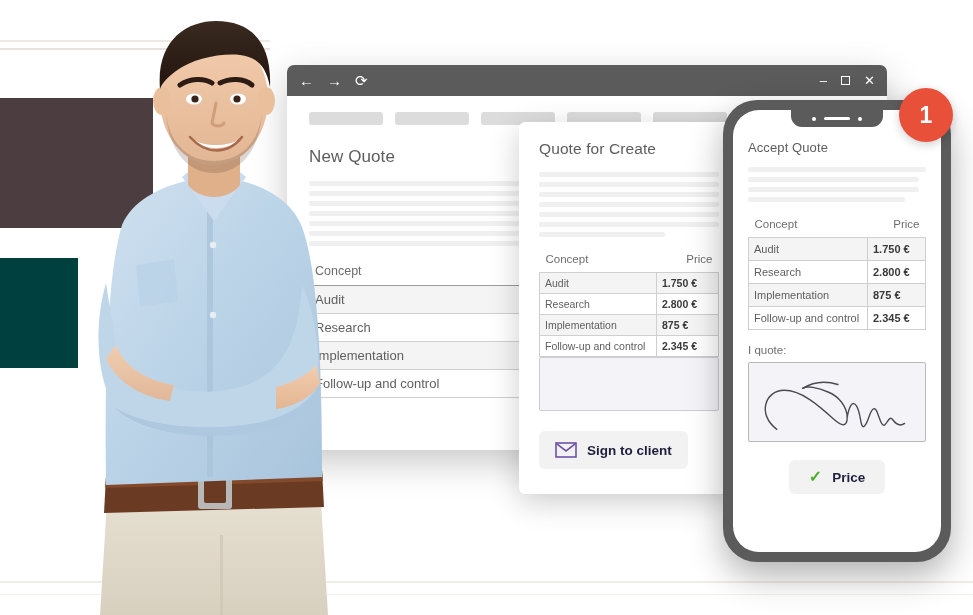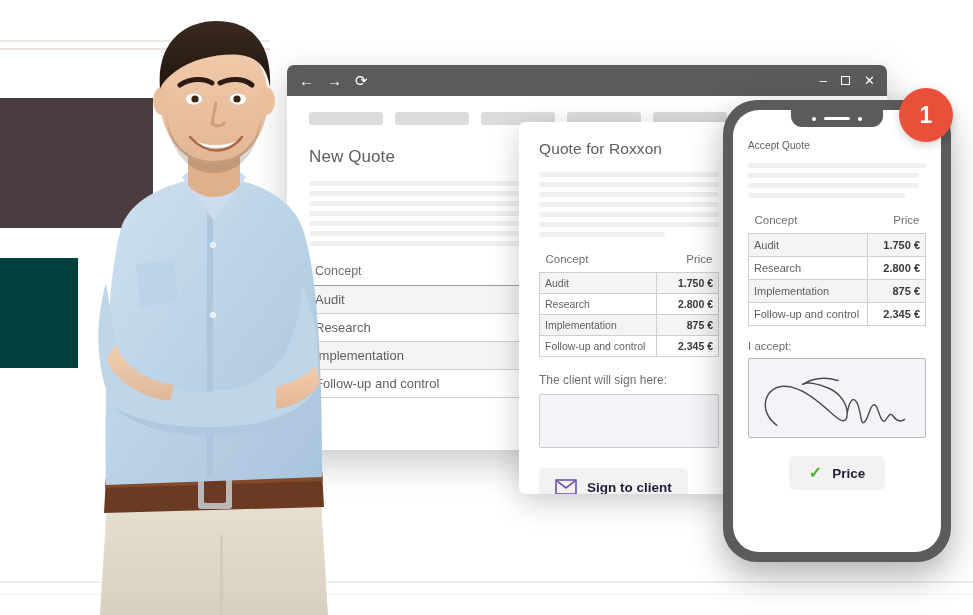--- a/index.html
+++ b/index.html
@@ -79,21 +79,20 @@
   }
   .qtable th.price-col { text-align: right; }
   .qtable td {
     padding: 6px;
     font-size: 12px;
     color: #5f5f5f;
     border-top: 1px solid #cfcfcf;
     border-bottom: 1px solid #cfcfcf;
   }
   .qtable td.price-col {
-    text-align: right;
     font-weight: bold;
     color: #3a3a3a;
   }
   .qtable tbody tr:nth-child(odd) td { background: #f4f4f4; }
   .qtable tbody tr:nth-child(even) td { background: #ffffff; }
 
   
   #browser-table td { border-left: none; border-right: none; }
   #browser-table th { border-bottom: 1.5px solid #9b9b9b; }
 
@@ -279,21 +278,21 @@
         </tbody>
       </table>
 
       <div style="text-align:center; margin-top:27px;">
         <button class="btn" id="create-quote-btn">Create quote</button>
       </div>
     </div>
   </div>
 
   <div id="mid-card">
-    <div class="card-title" style="font-size:15.5px">Quote for Roxxon</div>
+    <div class="card-title" style="font-size:15.5px">Quote for Create</div>
 
     <div class="skel-wrap">
       <div class="skel" style="width:100%"></div>
       <div class="skel" style="width:100%"></div>
       <div class="skel" style="width:100%"></div>
       <div class="skel" style="width:100%"></div>
       <div class="skel" style="width:100%"></div>
       <div class="skel" style="width:100%"></div>
       <div class="skel" style="width:70%"></div>
     </div>
@@ -318,21 +317,20 @@
           <td style="font-size:10.5px; padding:4px 5px;">Implementation</td>
           <td class="price-col" style="font-size:10.5px; padding:4px 5px;">875 €</td>
         </tr>
         <tr>
           <td style="font-size:10.5px; padding:4px 5px;">Follow-up and control</td>
           <td class="price-col" style="font-size:10.5px; padding:4px 5px;">2.345 €</td>
         </tr>
       </tbody>
     </table>
 
-    <div class="sign-label">The client will sign here:</div>
     <div id="sign-box"></div>
 
     <div style="margin-top:20px">
       <button class="btn" id="send-client-btn">
         <span style="display:inline-flex">
           <svg width="22" height="16" viewBox="0 0 22 16" fill="none">
             <rect x="1" y="1" width="20" height="14" stroke="#6f52a8" stroke-width="1.6" fill="none"></rect>
             <path d="M1.8 1.8 L11 9 L20.2 1.8" stroke="#6f52a8" stroke-width="1.6" fill="none"></path>
           </svg>
         </span>
@@ -342,21 +340,21 @@
   </div>
 
   <div id="phone">
     <div id="phone-screen">
       <div id="notch">
         <span class="notch-dot"></span>
         <span class="notch-bar"></span>
         <span class="notch-dot"></span>
       </div>
 
-      <div class="card-title" style="font-size:10px">Accept Quote</div>
+      <div class="card-title" style="font-size:13px">Accept Quote</div>
 
       <div class="skel-wrap" style="margin-top:12px">
         <div class="skel" style="width:100%"></div>
         <div class="skel" style="width:96%"></div>
         <div class="skel" style="width:96%"></div>
         <div class="skel" style="width:88%"></div>
       </div>
 
       <table class="qtable" style="margin-top:12px;">
         <thead>
@@ -378,21 +376,21 @@
             <td style="font-size:11px; padding:5px 5px;">Implementation</td>
             <td class="price-col" style="font-size:11px; padding:5px 5px;">875 €</td>
           </tr>
           <tr>
             <td style="font-size:11px; padding:5px 5px;">Follow-up and control</td>
             <td class="price-col" style="font-size:11px; padding:5px 5px;">2.345 €</td>
           </tr>
         </tbody>
       </table>
 
-      <div id="accept-label">I accept:</div>
+      <div id="accept-label">I quote:</div>
 
       <div id="signature-box">
         <svg width="100%" height="100%" viewBox="0 0 190 80" preserveAspectRatio="none">
           <path d="M30 68 C8 52 18 28 38 28 C58 28 78 46 92 58 C100 65 106 66 106 56
                    C106 44 96 34 86 30 C74 25 62 23 58 26
                    M106 56 C108 44 112 38 116 44 C120 50 120 60 122 64
                    C124 68 127 62 130 54 C133 46 136 44 139 52
                    C142 60 144 66 147 63 C150 60 152 54 155 58
                    C158 62 162 66 168 62" stroke="#4a4a52" stroke-width="1.5" fill="none" stroke-linecap="round" stroke-linejoin="round"></path>
           <path d="M58 26 C68 20 82 18 96 22" stroke="#4a4a52" stroke-width="1.5" fill="none" stroke-linecap="round"></path>

